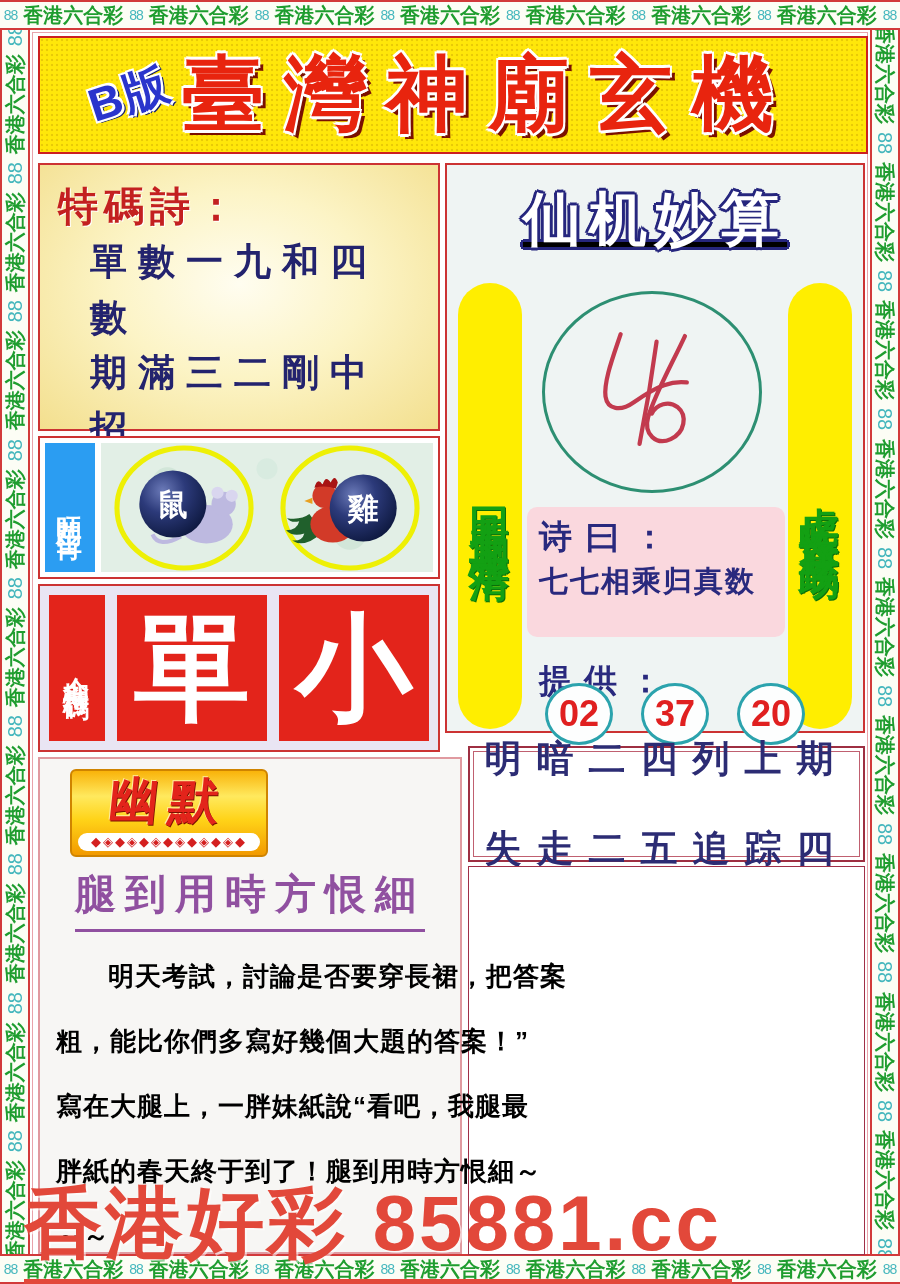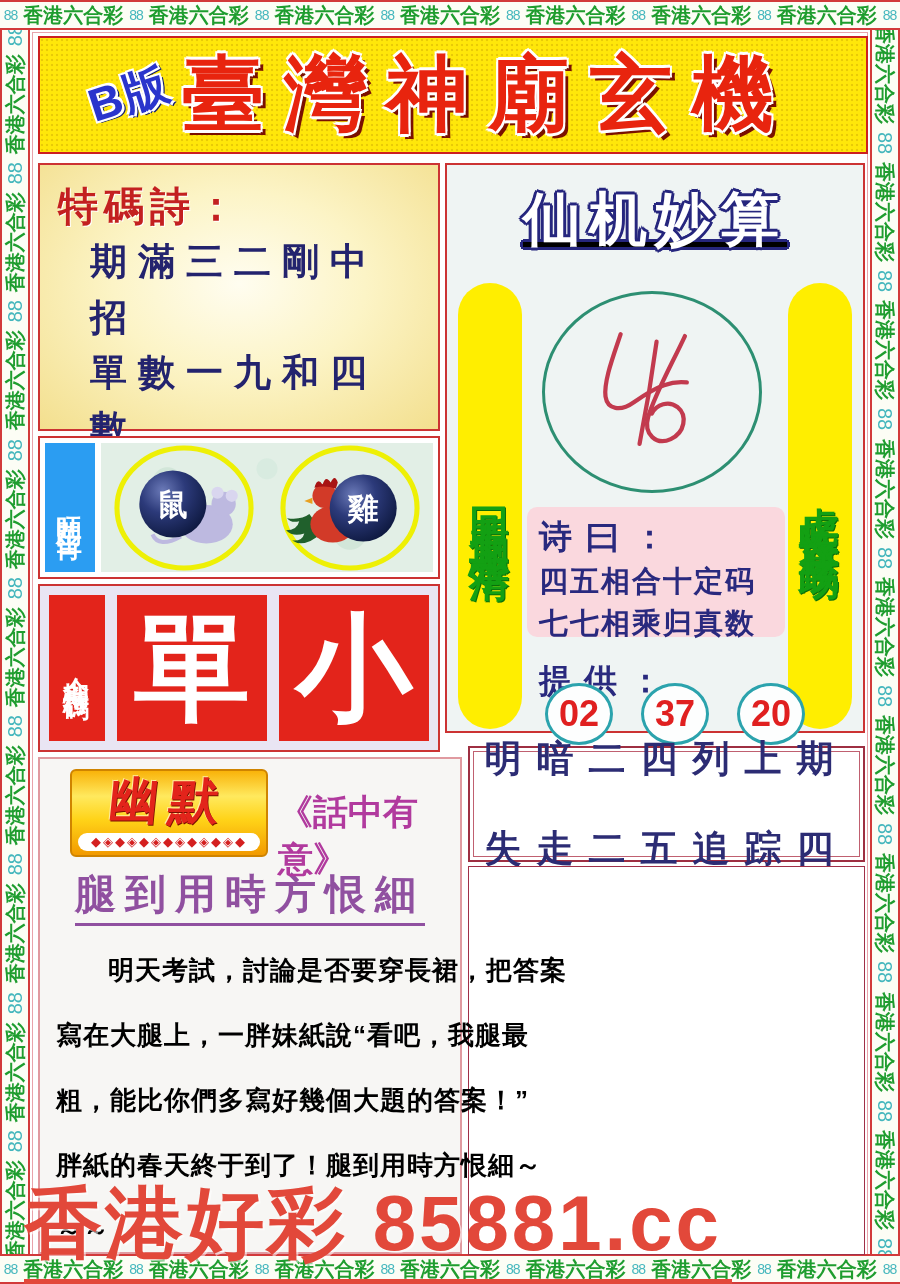--- a/index.html
+++ b/index.html
@@ -102,21 +102,21 @@
           background:linear-gradient(180deg,#f9b30a 0%,#ffe95e 30%,#ffd318 58%,#f29a00 100%);}
   .humor-badge-text{display:inline-block;font-size:50px;font-weight:bold;color:#e3241b;
           letter-spacing:10px;transform:skewX(-6deg);line-height:60px;
           text-shadow:1px 1px 0 #7a1000,-1px -1px 0 #ffec9e;}
   .humor-chain{position:absolute;left:6px;right:6px;bottom:4px;height:18px;background:#fff;
           border-radius:9px;color:#d42020;font-size:13px;line-height:18px;text-align:center;
           letter-spacing:2px;overflow:hidden;}
   .series-title{position:absolute;left:238px;top:30px;font-size:35px;font-weight:bold;color:#b13a9e;}
   .humor-headline{text-align:center;margin-top:4px;}
   .humor-headline span{display:inline-block;font-size:41px;font-weight:bold;color:#9050a0;
-          letter-spacing:9px;border-bottom:3px solid #9050a0;padding-bottom:1px;}
+          letter-spacing:9px;border-bottom:3px solid #9050a0;padding-bottom:7px;}
   .humor-body{margin-top:12px;padding:0 12px 0 16px;}
   .humor-body div{font-size:26px;font-weight:bold;color:#000000;line-height:2.5;letter-spacing:1px;
           white-space:nowrap;}
   .humor-body div.indent{text-indent:2em;}
   
   .footer-site{position:absolute;left:24px;top:1172px;z-index:10;font-size:78px;font-weight:bold;
           color:#e2483a;letter-spacing:3px;border-bottom:5px solid #e2483a;padding:0 10px 2px 0;
           text-shadow:2px 2px 0 rgba(255,255,255,.55);white-space:nowrap;}
   svg text{font-family:"Liberation Sans","DejaVu Sans",sans-serif;}
 </style>
@@ -197,22 +197,22 @@
     <span class="vflow"><span class="rep"><span>香港六合彩</span><span class="sep">88</span><span>香港六合彩</span><span class="sep">88</span><span>香港六合彩</span><span class="sep">88</span><span>香港六合彩</span><span class="sep">88</span><span>香港六合彩</span><span class="sep">88</span><span>香港六合彩</span><span class="sep">88</span><span>香港六合彩</span><span class="sep">88</span><span>香港六合彩</span><span class="sep">88</span><span>香港六合彩</span><span class="sep">88</span></span></span>
   </div>
 
   <div class="banner">
     <span class="edition">B版</span>
     <span class="page-title">臺灣神廟玄機</span>
   </div>
 
   <div class="box poem-box">
     <div class="poem-heading">特碼詩：</div>
+    <div class="poem-line">單數一九和四數</div>
     <div class="poem-line">期滿三二剛中招</div>
-    <div class="poem-line">單數一九和四數</div>
     <div class="poem-heading">欲錢料：</div>
     <div class="hint-text">欲錢買本性尚良的動物</div>
   </div>
 
   <div class="box zodiac-box">
     <div class="v-label zodiac-label">
       <span>旺門生肖</span>
     </div>
     <div class="zodiac-area">
       <svg width="166" height="130" viewBox="0 0 150 128">
@@ -260,21 +260,20 @@
     </div>
     <div class="pred-circle">
       <svg width="208" height="190" viewBox="0 0 220 200">
         <path d="M80 42 C72 66 62 92 64 108 C66 122 80 124 94 114 C104 107 114 100 126 96 C134 93 142 92 150 93" stroke="#c23a4e" stroke-width="4.5" fill="none" stroke-linecap="round"></path>
         <path d="M118 50 C114 80 108 118 100 158" stroke="#c23a4e" stroke-width="4.5" fill="none" stroke-linecap="round"></path>
         <path d="M148 44 C134 74 116 106 109 130 C104 148 118 160 133 153 C148 146 151 128 140 119 C131 112 118 116 113 126" stroke="#c23a4e" stroke-width="4.5" fill="none" stroke-linecap="round"></path>
       </svg>
     </div>
     <div class="pink-box">
       <div class="poem2-heading">诗曰：</div>
-      <div class="poem2-line">四五相合十定码</div>
       <div class="poem2-line">七七相乘归真数</div>
     </div>
     <div class="provide-label">提供：</div>
     <div class="numbers-row">
       <div class="number-badge">02</div>
       <div class="number-badge">37</div>
       <div class="number-badge">20</div>
     </div>
   </div>
 
@@ -286,29 +285,28 @@
   </div>
 
   <div class="box empty-box"></div>
 
   <div class="box humor-box">
     <div class="humor-head">
       <div class="humor-badge">
         <span class="humor-badge-text">幽默</span>
         <div class="humor-chain">◆◈◆◈◆◈◆◈◆◈◆◈◆</div>
       </div>
-      <div class="series-title">《話中有意》</div>
     </div>
     <div class="humor-headline">
       <span>腿到用時方恨細</span>
     </div>
     <div class="humor-body">
       <div class="indent">明天考試，討論是否要穿長裙，把答案</div>
+      <div>粗，能比你們多寫好幾個大題的答案！”</div>
       <div>寫在大腿上，一胖妹紙說“看吧，我腿最</div>
-      <div>粗，能比你們多寫好幾個大題的答案！”</div>
       <div>胖紙的春天終于到了！腿到用時方恨細～</div>
       <div>～～</div>
     </div>
   </div>
 
   <div class="footer-site">香港好彩 85881.cc</div>
 
 </div>
 
 </body></html>

